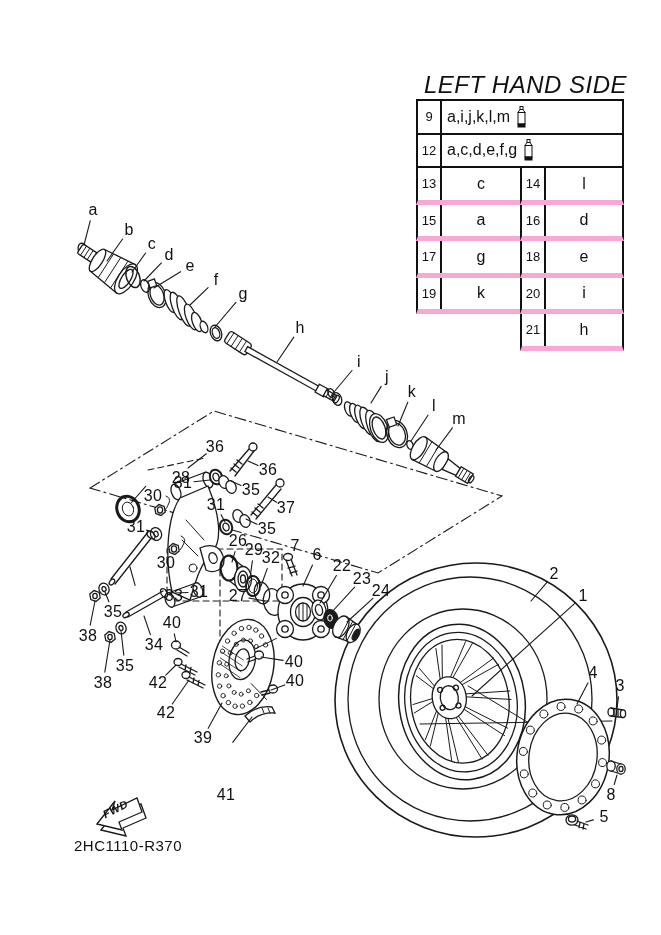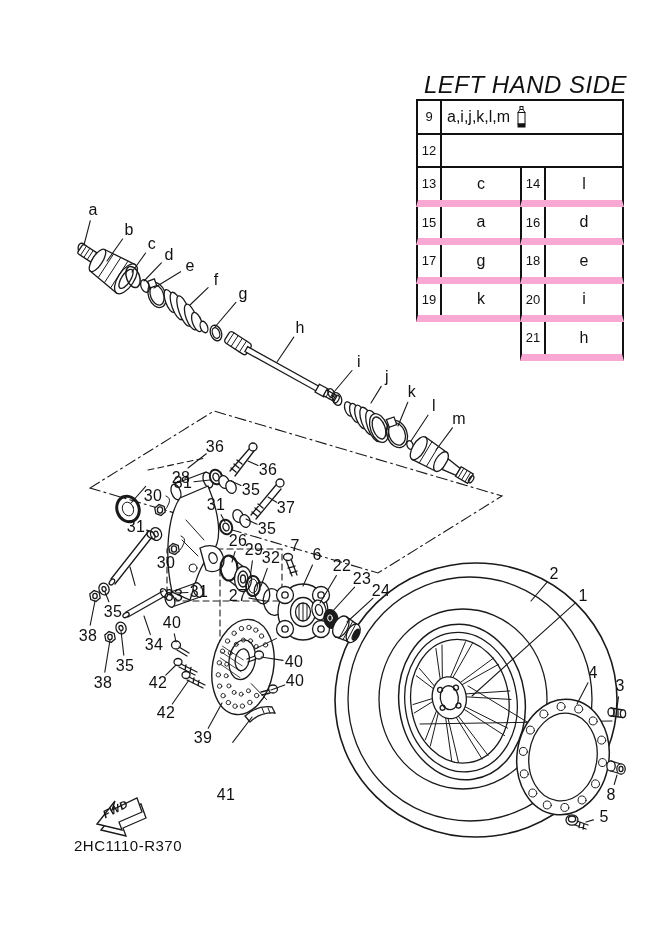--- a/index.html
+++ b/index.html
@@ -10,21 +10,21 @@
   .title{position:absolute;left:424px;top:71px;font-size:24px;font-style:italic;
          white-space:nowrap;letter-spacing:.5px}
   .parts-table{position:absolute;left:416px;top:99px;width:208px}
   .grease-section{border:2px solid #111;border-bottom:none;box-sizing:border-box}
   .g-row{display:flex;height:31.5px;border-bottom:2px solid #111;align-items:stretch}
   .cell-num{width:22px;flex:none;border-right:2px solid #111;display:flex;align-items:center;
             justify-content:center;font-size:13px}
   .cell-refs{flex:1;display:flex;align-items:center;gap:5px;padding-left:5px;font-size:16px}
   .pair-section{display:flex}
   .pair-col{width:104px;box-sizing:border-box}
-  .p-row{display:flex;height:31.5px;border-bottom:7px solid #f9a8d4;box-sizing:content-box}
+  .p-row{display:flex;height:31.5px;border-bottom:5px solid #f9a8d4;box-sizing:content-box}
   .p-row.left{border-left:2px solid #111}
   .p-row.right{border-left:2px solid #111;border-right:2px solid #111}
   .p-ref{flex:1;display:flex;align-items:center;justify-content:center;font-size:16px}
   .callout{position:absolute;transform:translate(-50%,-50%);font-size:16px;line-height:1;
            letter-spacing:.3px;white-space:nowrap}
   .part-code{position:absolute;left:74px;top:837px;font-size:15px;letter-spacing:.5px}
   .fwd-label{position:absolute;left:102px;top:803px;font-size:11px;font-weight:bold;
              font-style:italic;transform:rotate(-27deg);letter-spacing:.5px}
   .tube{flex:none}
 </style>
@@ -424,20 +424,31 @@
             <rect x="3" y="18" width="7" height="3" fill="#111"></rect>
           </g>
         </svg>
       </div>
     </div>
 
 
 
     <div class="g-row">
       <div class="cell-num">12</div>
+      <div class="cell-refs">
+        <span class="refs-text">a,c,d,e,f,g</span>
+        <svg class="tube" width="13" height="22" viewBox="0 0 13 22">
+          <g stroke="#111" fill="#fff" stroke-width="1">
+            <rect x="5" y="0.5" width="3" height="3"></rect>
+            <path d="M3,6.5 L5,3.5 h3 L10,6.5 Z"></path>
+            <rect x="3" y="6.5" width="7" height="11.5"></rect>
+            <rect x="3" y="18" width="7" height="3" fill="#111"></rect>
+          </g>
+        </svg>
+      </div>
     </div>
   </div>
     <div class="pair-section">
       <div class="pair-col">
     <div class="p-row left">
       <div class="cell-num">13</div>
       <div class="p-ref">c</div>
     </div>
 
     <div class="p-row left">

